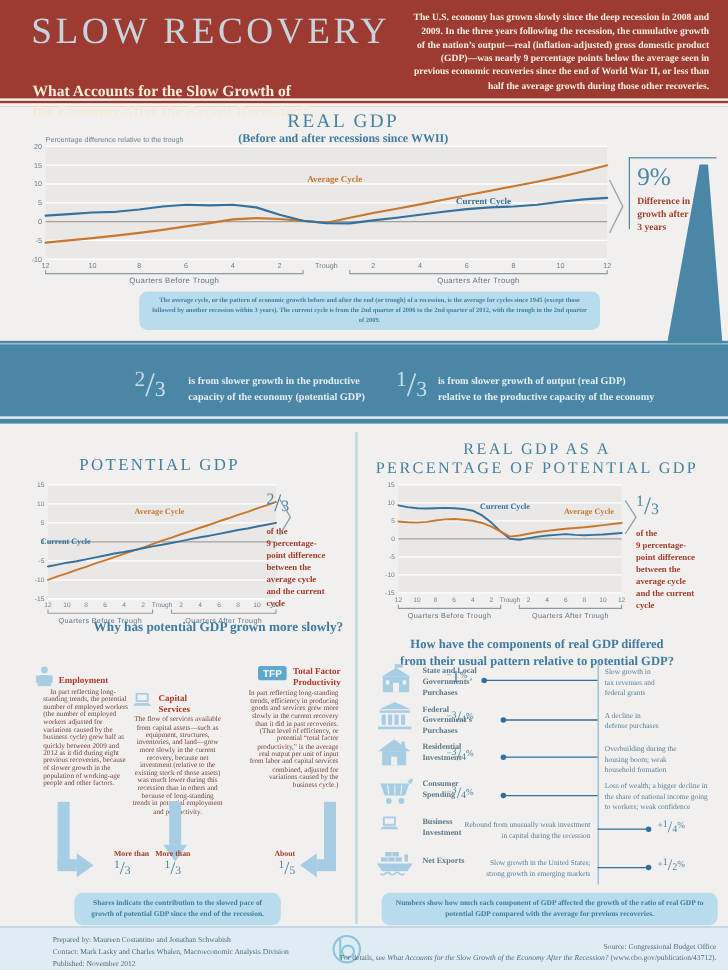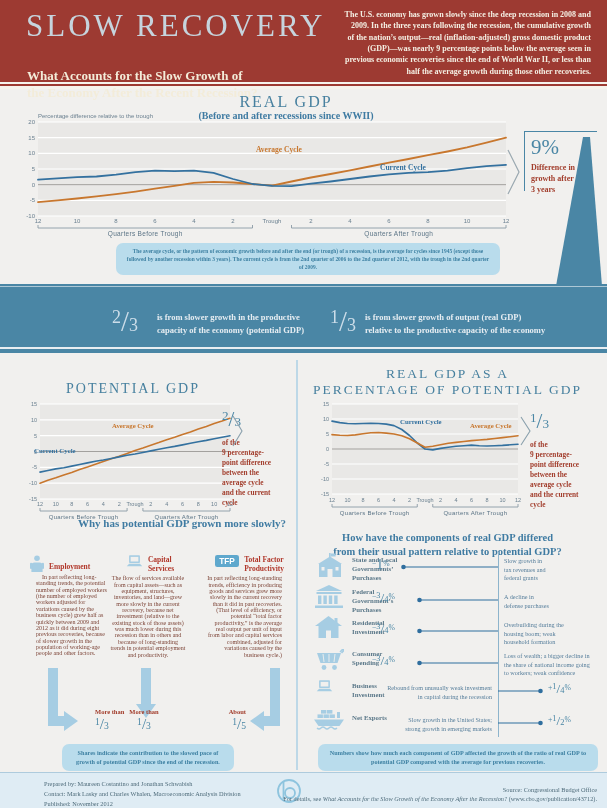--- a/index.html
+++ b/index.html
@@ -262,21 +262,21 @@
             <rect x="0" y="11" width="3" height="9" rx="1.4" fill="#a6cde3"></rect>
             <rect x="17" y="11" width="3" height="9" rx="1.4" fill="#a6cde3"></rect>
           </svg>
         </span>
       <span class="wcol-title" style="margin:3px 0 0 5px;">Employment</span>
     </div>
     <div class="wcol-body" style="width:72px;margin:2px 0 0 6px;text-align:left;text-indent:6px;">In part reflecting long-standing trends, the potential number of employed workers (the number of employed workers adjusted for variations caused by the business cycle) grew half as quickly between 2009 and 2012 as it did during eight previous recoveries, because of slower growth in the population of working-age people and other factors.</div>
   </div>
 
   <div class="abs" style="left:110px;top:555px;width:80px;">
-    <div style="display:flex;align-items:flex-start;justify-content:center;">
+    <div style="display:flex;align-items:flex-start;margin-top:22px;">
       <span class="wicon">
           <svg width="17" height="13" viewBox="0 0 22 16">
             <rect x="4" y="0" width="14" height="10" rx="1" fill="#a6cde3"></rect>
             <rect x="6" y="2" width="10" height="6" fill="#f1f0ee"></rect>
             <path d="M1,14 L21,14 L18,11 L4,11 Z" fill="#a6cde3"></path>
           </svg>
         </span>
       <span class="wcol-title" style="margin:1px 0 0 5px;">Capital
 Services</span>
     </div>

